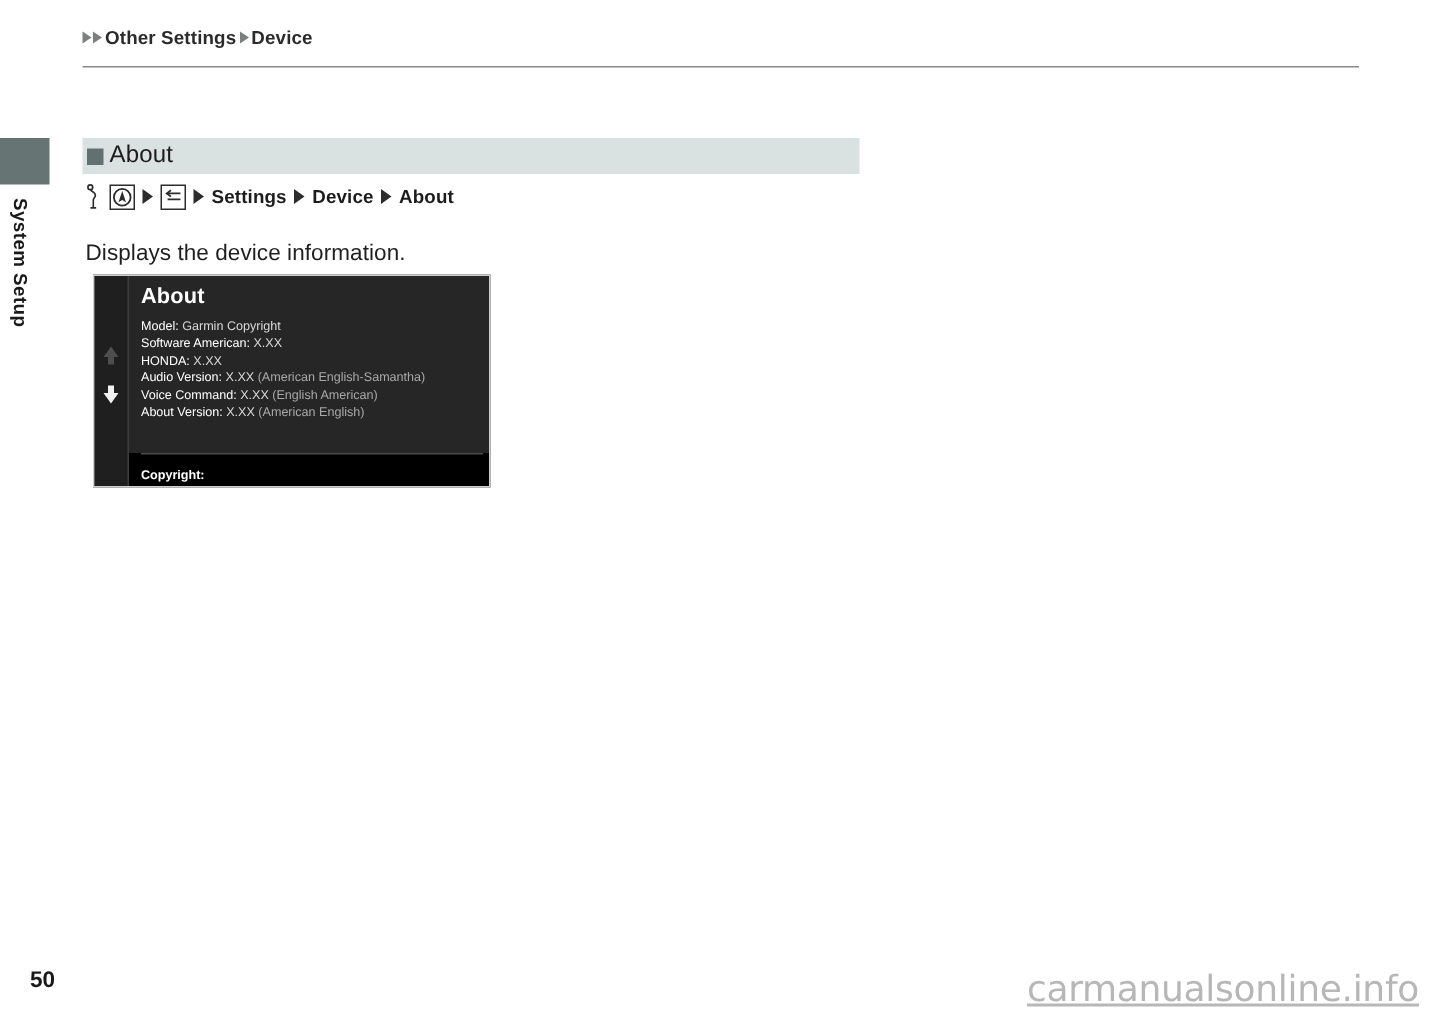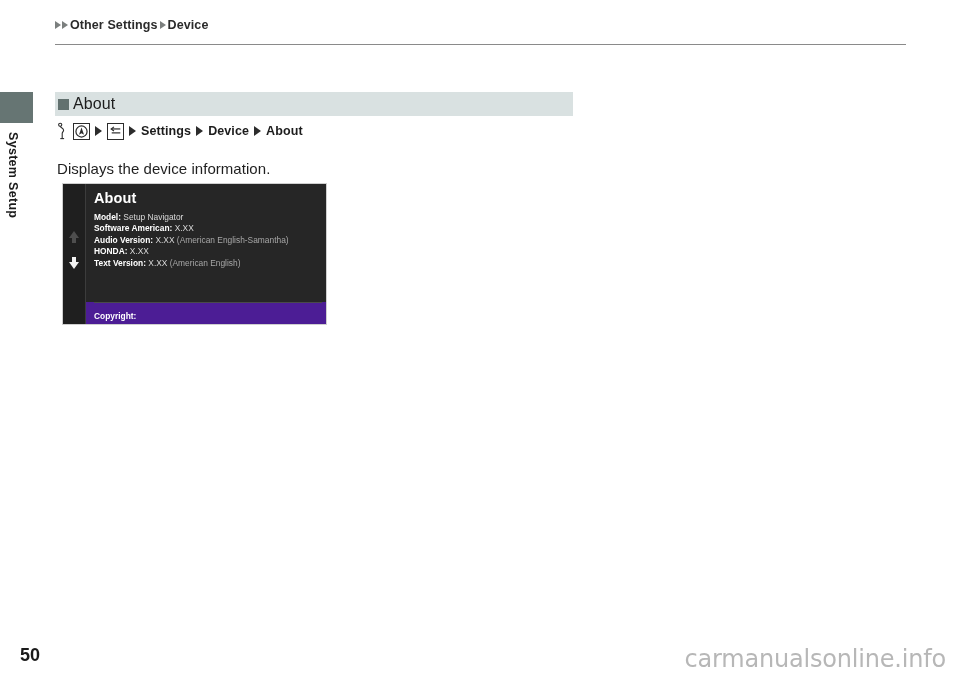--- a/index.html
+++ b/index.html
@@ -206,62 +206,63 @@
   }
   .dev-list {
     margin: 6px 0 0 8px;
   }
   .dev-row {
     font-size: 8.4px;
     line-height: 11.4px;
     color: #cfcfcf;
     white-space: nowrap;
   }
-  .dev-row .lbl { font-weight: bold; color: #ffffff; }
+  .dev-row .lbl { font-weight: normal; color: #ffffff; }
   .dev-row .val { color: #d9d9d9; }
   .dev-row .paren { color: #a8a8a8; }
 
   .dev-sep {
     position: absolute;
     left: 8px;
     right: 4px;
     top: 117px;
     height: 1px;
     background: #4a4a4a;
   }
   .dev-footer {
     position: absolute;
     left: 0; right: 0;
     top: 118px; bottom: 0;
-    background: #4c1d95;
+    background: #000000;
   }
   .dev-copy {
     font-size: 8.4px;
     font-weight: bold;
     color: #ffffff;
     margin: 9px 0 0 8px;
   }
 
   
   .page-num {
     position: absolute;
     left: 20px;
     top: 645px;
-    font-size: 18px;
+    font-size: 15px;
     font-weight: bold;
     color: #1a1a1a;
   }
   .watermark {
     position: absolute;
     right: 14px;
     top: 645px;
     font-size: 24px;
     color: #b7b7b7;
     letter-spacing: -0.2px;
     font-family: "DejaVu Sans", sans-serif;
+    text-decoration: underline;
   }
 </style>
 </head>
 <body>
 
 <div class="breadcrumb">
   <span class="bc-tri"></span>
   <span class="bc-tri"></span>
   <span class="bc-label">Other Settings</span>
   <span class="bc-tri"></span>
@@ -321,37 +322,42 @@
     <div class="arrow-up"></div>
     <div class="arrow-dn"></div>
   </div>
 
   <div class="dev-main">
     <div class="dev-title">About</div>
 
     <div class="dev-list">
       <div class="dev-row">
         <span class="lbl">Model:</span>
-        <span class="val">Setup Navigator</span>
+        <span class="val">Garmin Copyright</span>
       </div>
       <div class="dev-row">
         <span class="lbl">Software American:</span>
         <span class="val">X.XX</span>
       </div>
       <div class="dev-row">
+        <span class="lbl">HONDA:</span>
+        <span class="val">X.XX</span>
+      </div>
+      <div class="dev-row">
         <span class="lbl">Audio Version:</span>
         <span class="val">X.XX</span>
         <span class="paren">(American English-Samantha)</span>
       </div>
       <div class="dev-row">
-        <span class="lbl">HONDA:</span>
-        <span class="val">X.XX</span>
-      </div>
-      <div class="dev-row">
-        <span class="lbl">Text Version:</span>
+        <span class="lbl">Voice Command:</span>
+        <span class="val">X.XX</span>
+        <span class="paren">(English American)</span>
+      </div>
+      <div class="dev-row">
+        <span class="lbl">About Version:</span>
         <span class="val">X.XX</span>
         <span class="paren">(American English)</span>
       </div>
     </div>
 
     <div class="dev-footer">
       <div class="dev-sep" style="top:0"></div>
       <div class="dev-copy">Copyright:</div>
     </div>
   </div>

